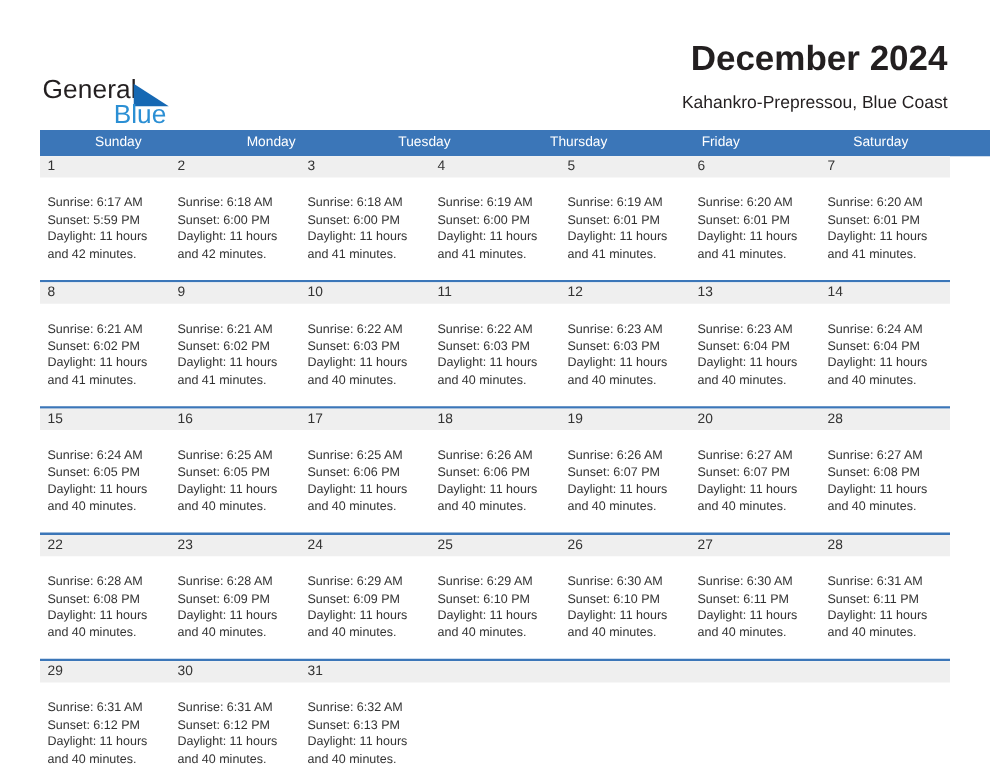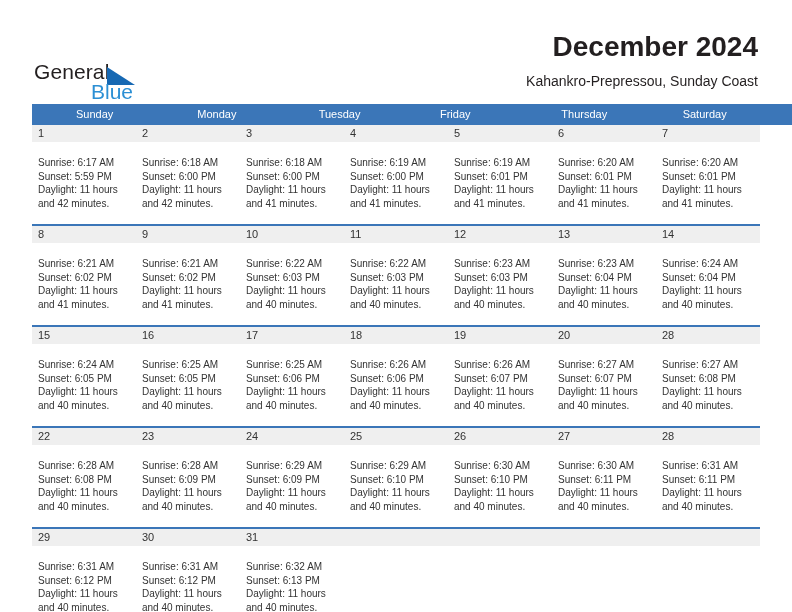--- a/index.html
+++ b/index.html
@@ -164,32 +164,32 @@
   <div class="header">
 
     <div class="logo">
       <span class="logo-general">General</span>
       <span class="logo-triangle"></span>
       <span class="logo-blue">Blue</span>
     </div>
 
     <div class="title-block">
       <div class="cal-title">December 2024</div>
-      <div class="cal-subtitle">Kahankro-Prepressou, Sunday Coast</div>
+      <div class="cal-subtitle">Kahankro-Prepressou, Blue Coast</div>
     </div>
 
   </div>
 
   <div class="calendar">
     <div class="weekday-row" id="weekday-row">
         <div class="weekday">Sunday</div>
         <div class="weekday">Monday</div>
         <div class="weekday">Tuesday</div>
+        <div class="weekday">Thursday</div>
         <div class="weekday">Friday</div>
-        <div class="weekday">Thursday</div>
         <div class="weekday">Saturday</div>
       </div>
     <div id="weeks-container">
         <div class="week-row first">
           <div class="day-cell">
             <div class="day-num-band">1</div>
             <div class="day-lines">
               <div>Sunrise: 6:17 AM</div>
               <div>Sunset: 5:59 PM</div>
               <div>Daylight: 11 hours</div>

